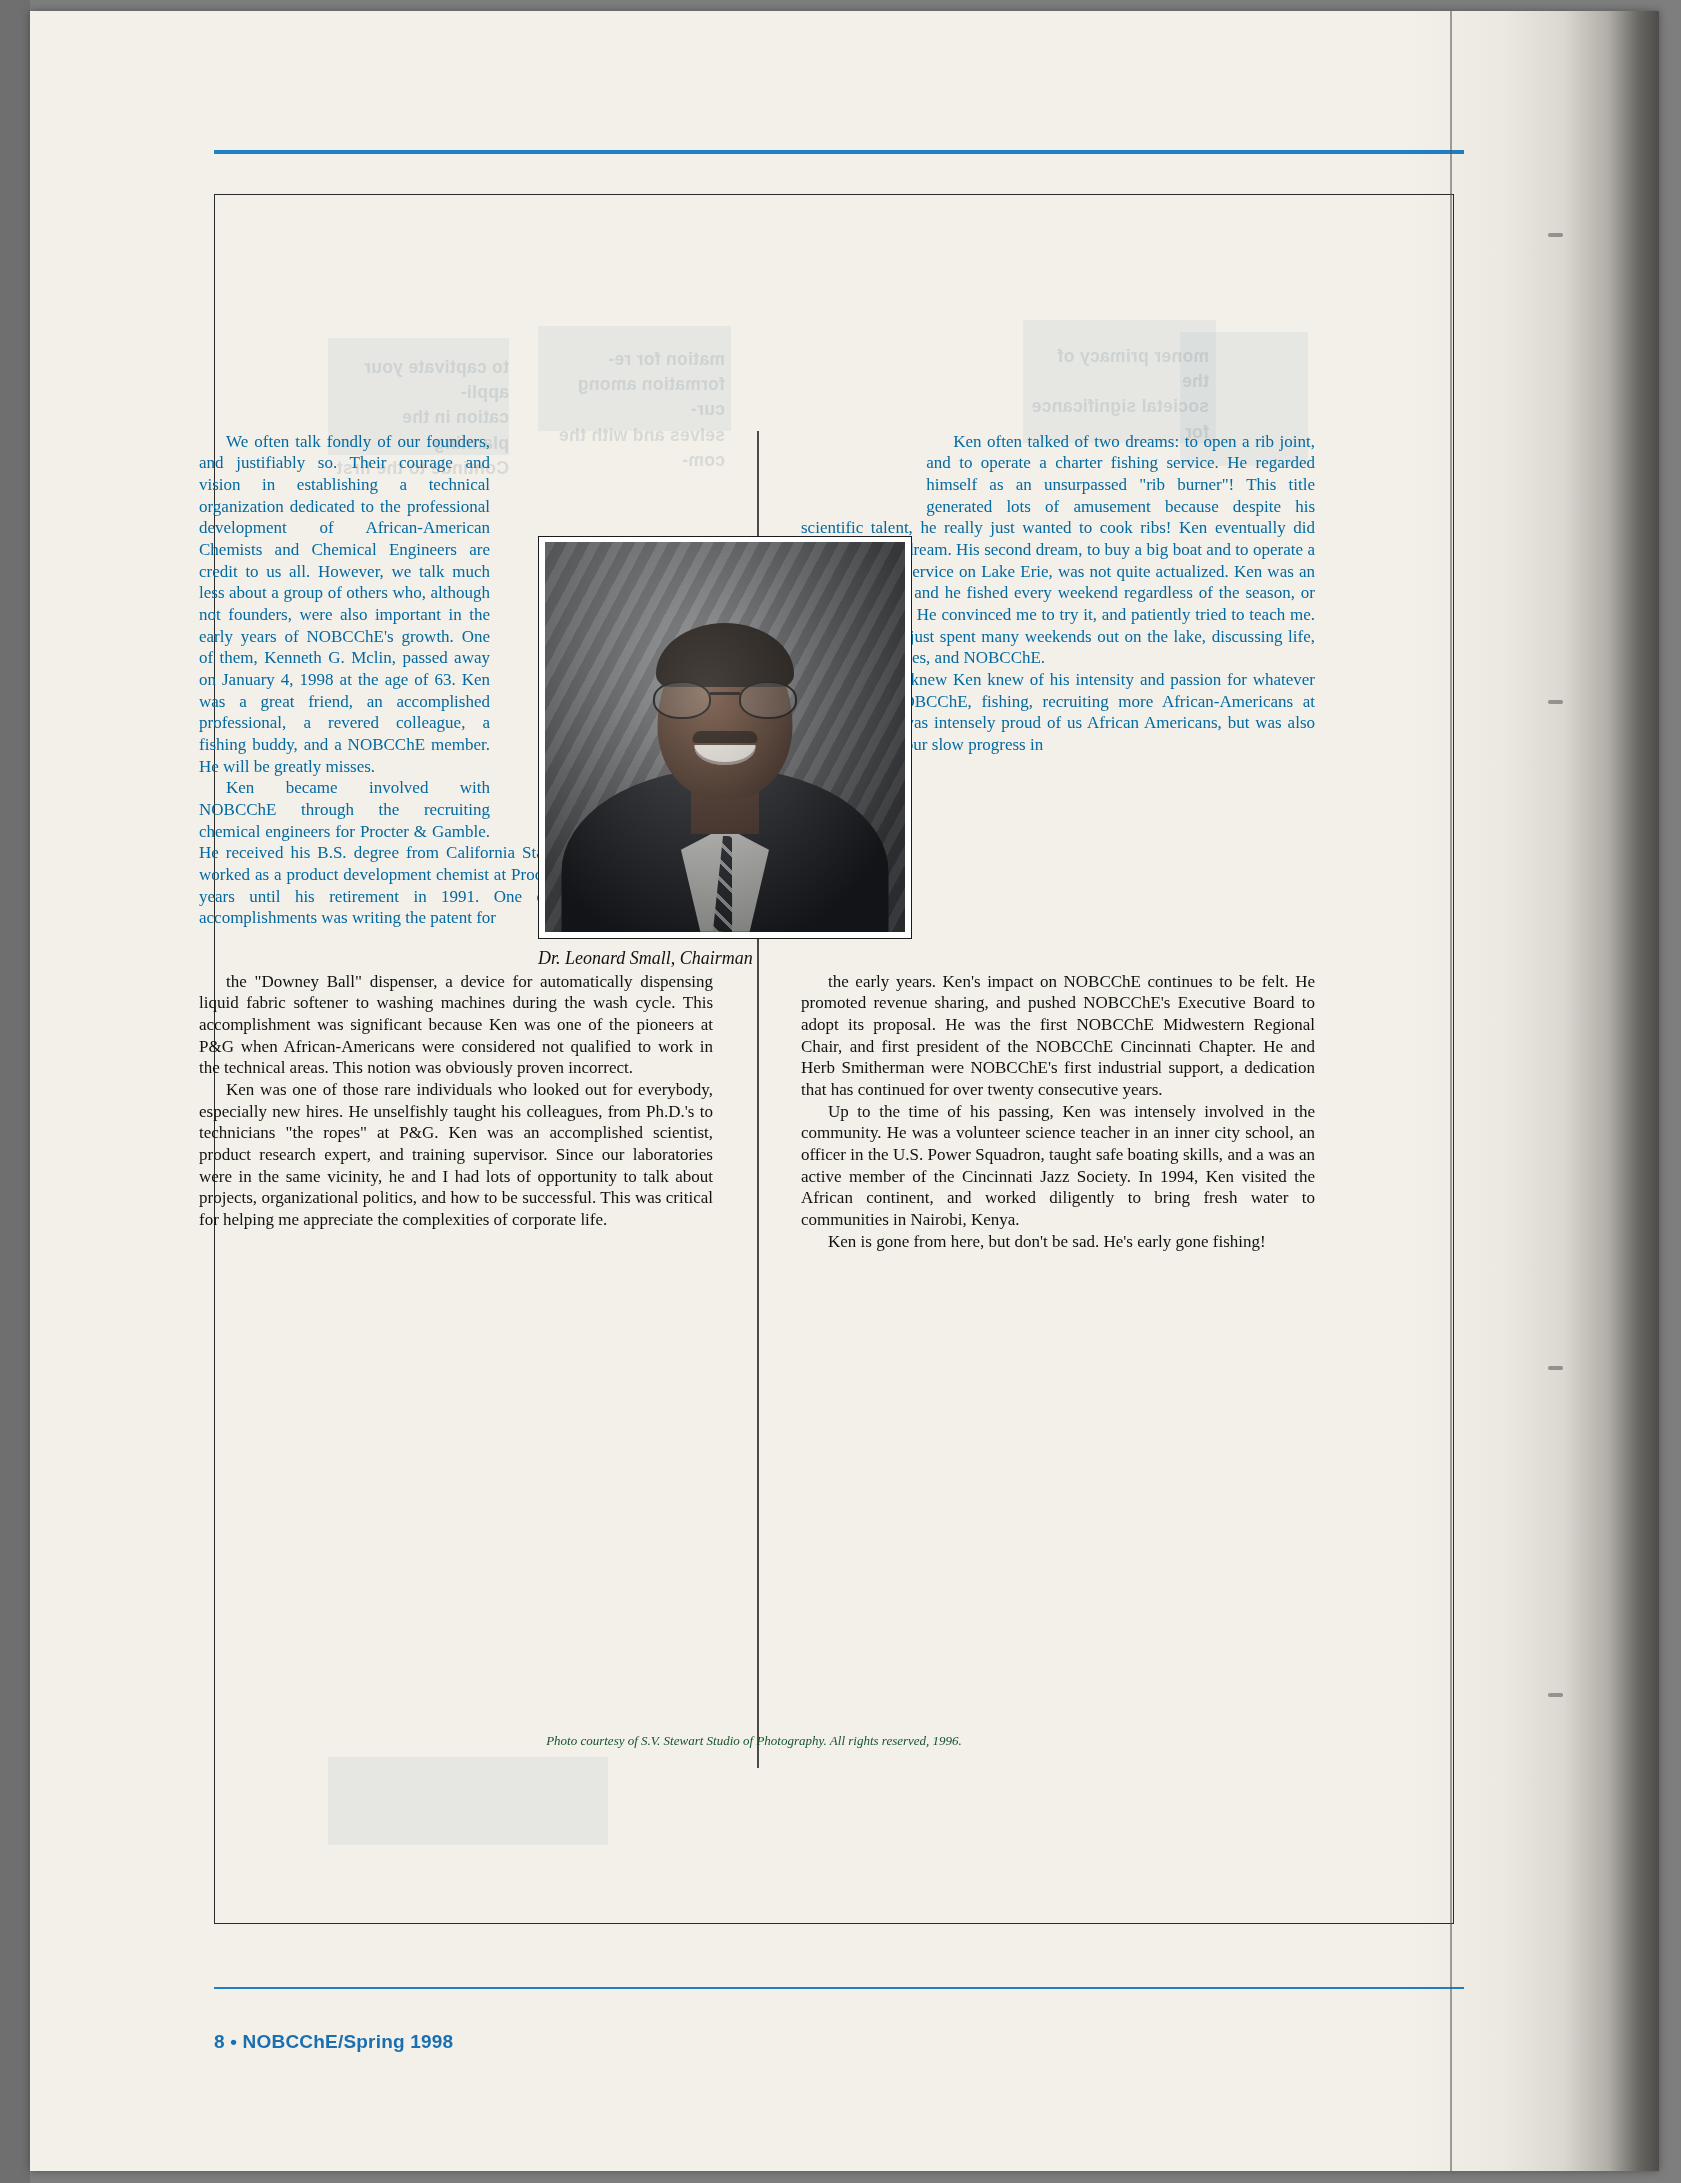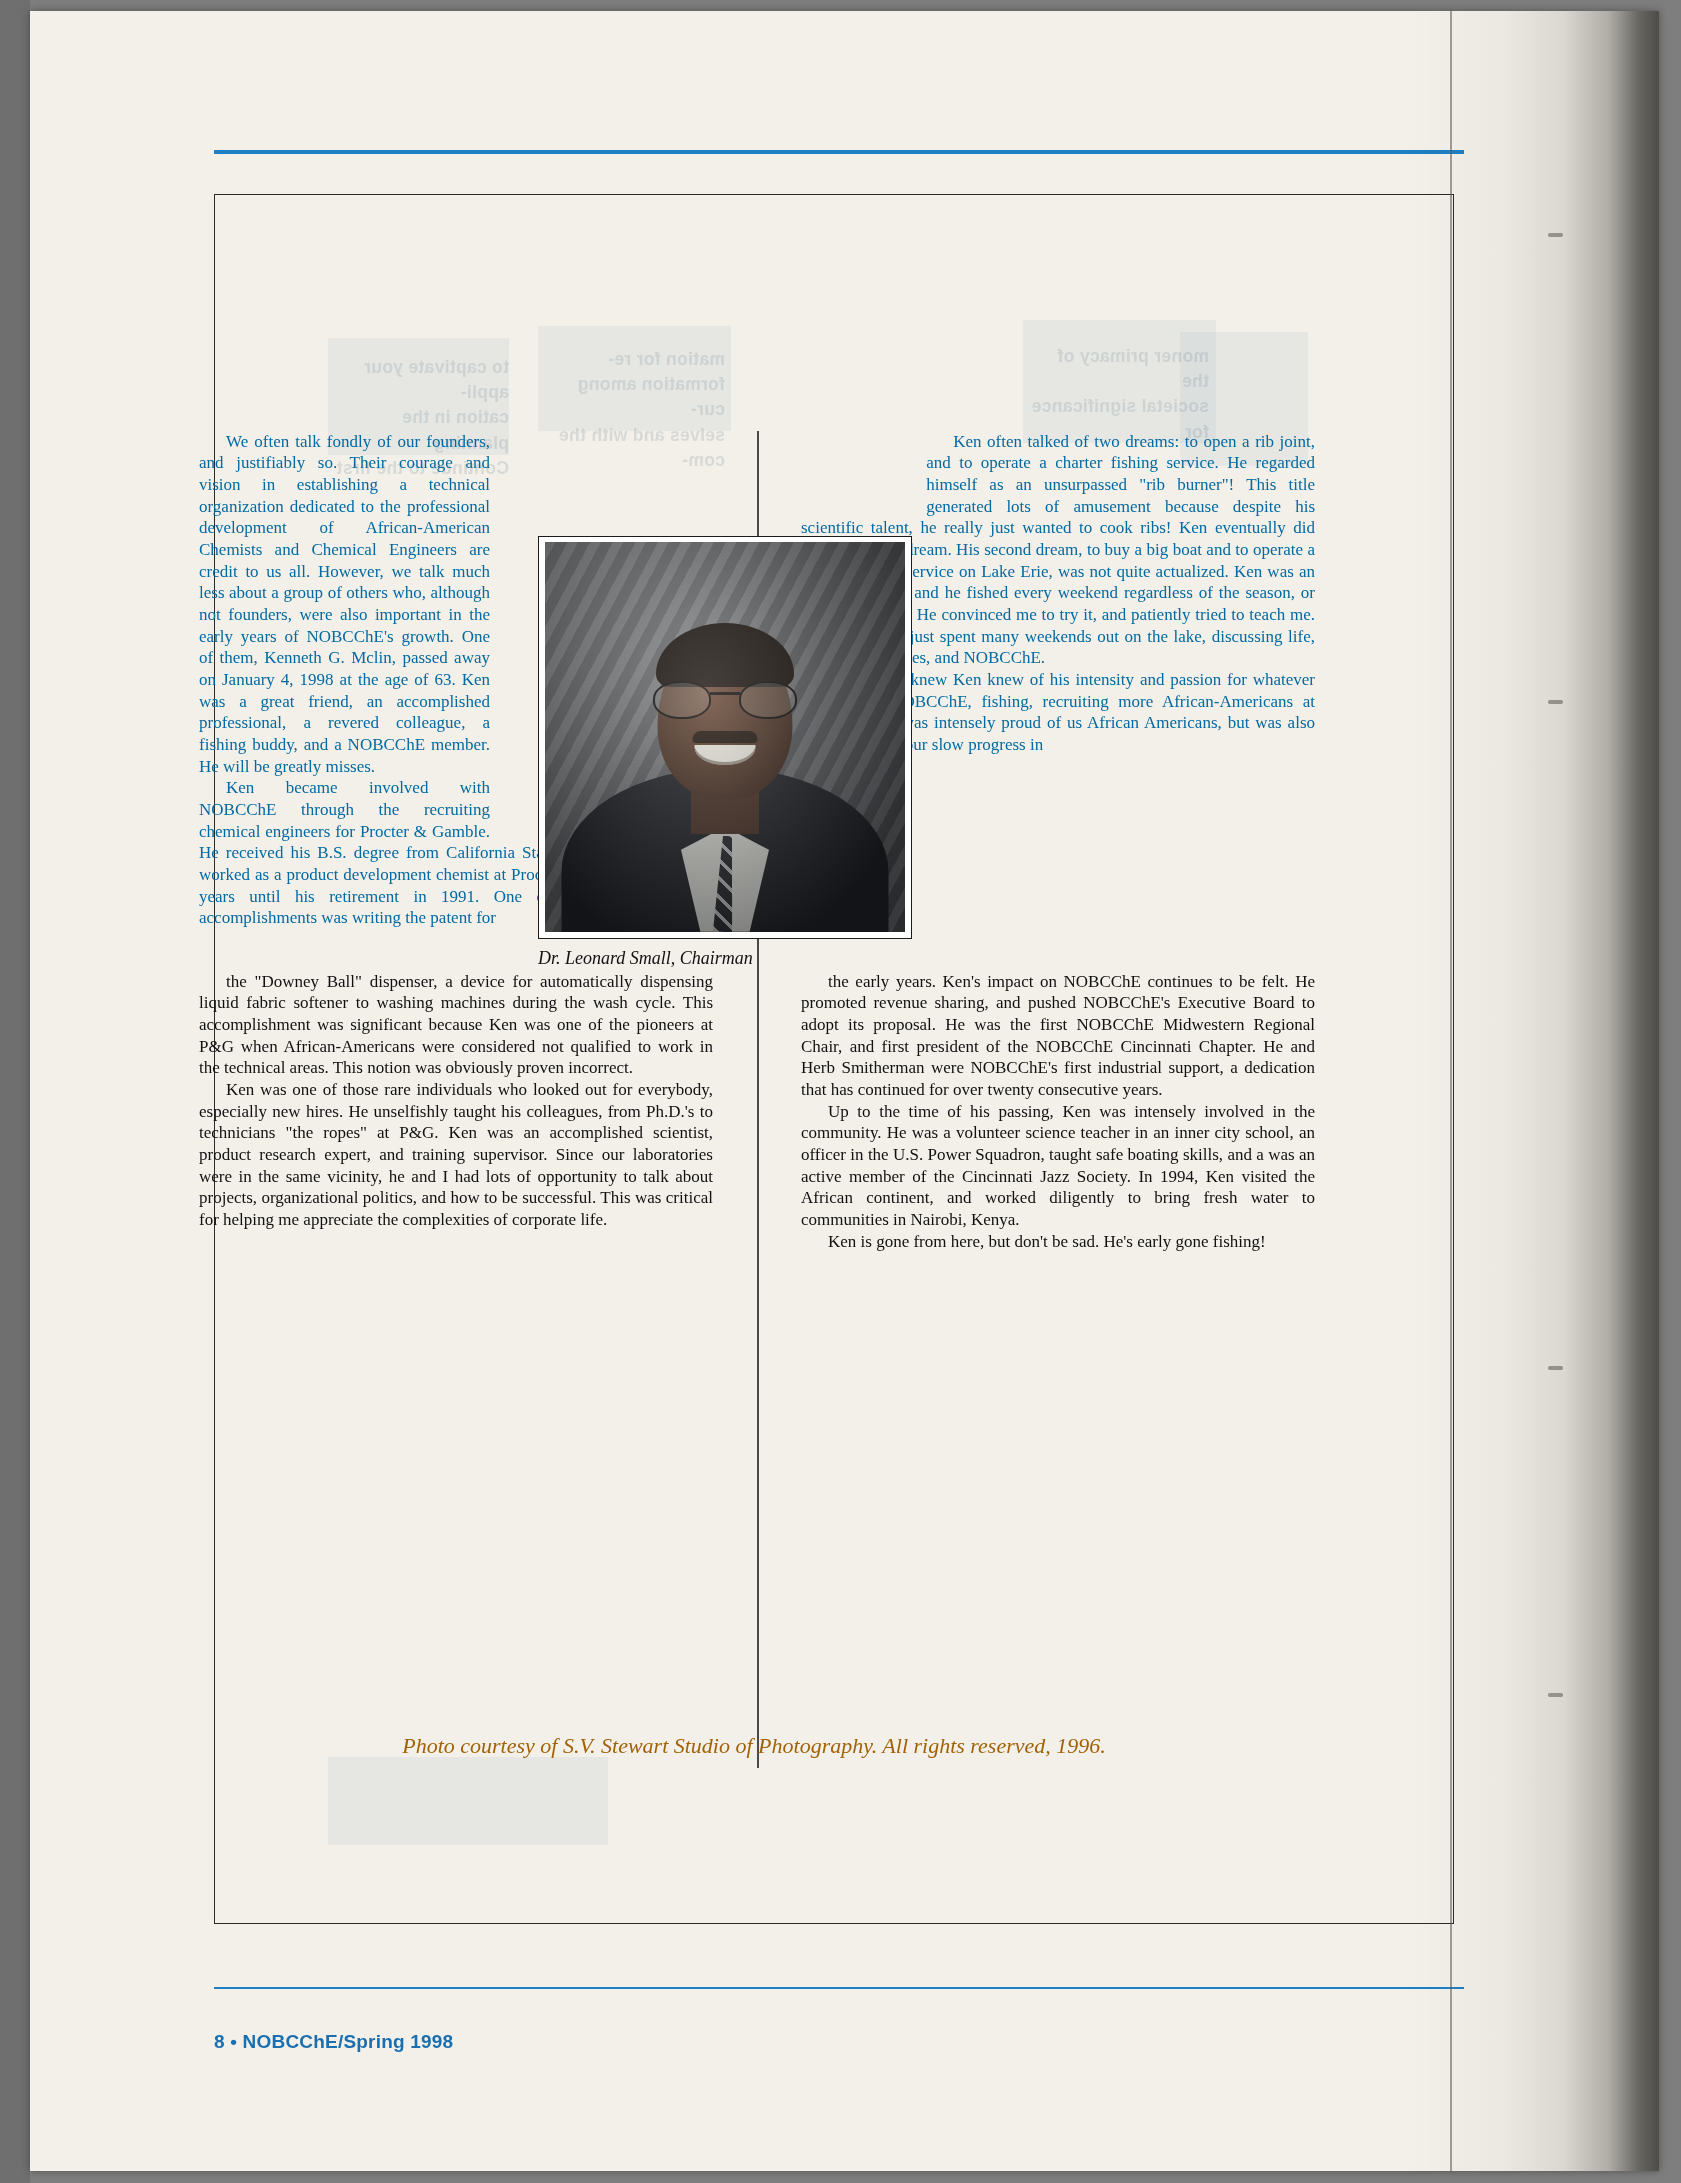--- a/index.html
+++ b/index.html
@@ -292,22 +292,22 @@
     color: #111;
   }
 
   .credit {
     position: absolute;
     left: 0;
     top: 1652px;
     width: 1238px;
     text-align: center;
     font-style: italic;
-    font-size: 22px;
-    color: #a16207;
+    font-size: 13px;
+    color: #14532d;
   }
 
   .bottom-rule {
     position: absolute;
     left: 79px;
     top: 1906px;
     width: 1250px;
     height: 2.3px;
     background: #1f7fc4;
   }

